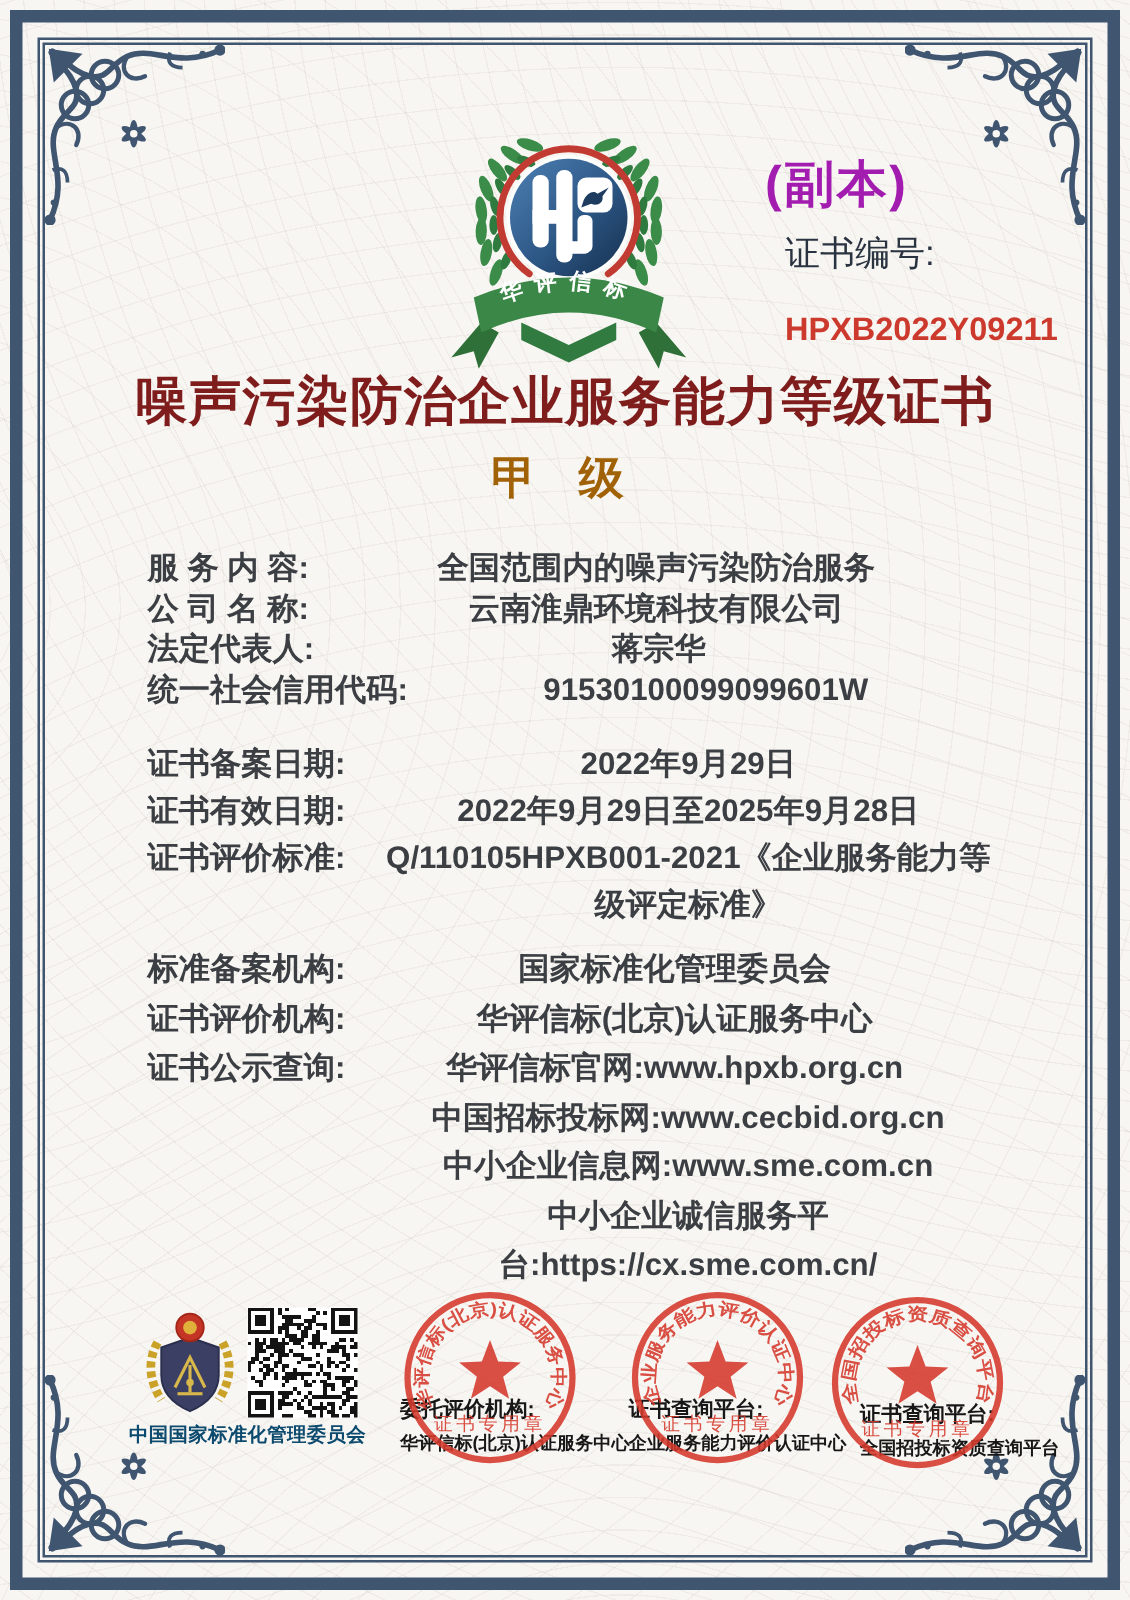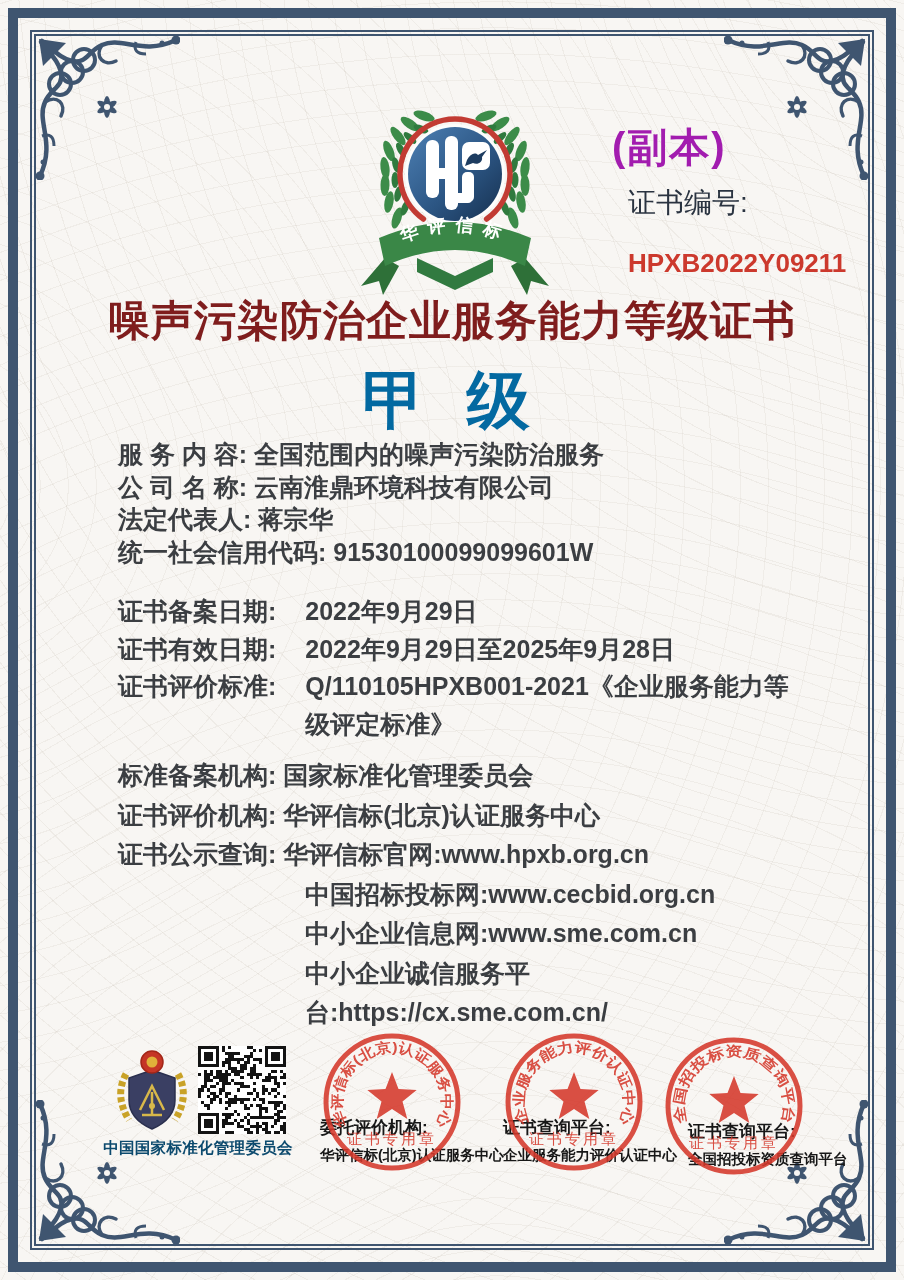--- a/index.html
+++ b/index.html
@@ -24,24 +24,24 @@
 
   .logo{position:absolute;left:347px;top:88px;width:216px;height:208px;}
   .copy-label{position:absolute;left:612px;top:120px;font-size:40px;font-weight:bold;
               color:#a21caf;letter-spacing:2px;}
   .certno-label{position:absolute;left:628px;top:184px;font-size:28px;font-weight:normal;color:#2a3340;}
   .certno{position:absolute;left:628px;top:213px;font-size:26px;font-weight:bold;color:#cc392d;margin-top:35px;}
 
   .title{position:absolute;left:0;top:293px;width:904px;text-align:center;
          font-size:42px;font-weight:900;color:#7f1d1d;letter-spacing:1px;}
   .grade{position:absolute;left:0;top:358px;width:904px;text-align:center;
-         font-size:63px;font-weight:900;color:#0369a1;letter-spacing:12px;}
+         font-size:36px;font-weight:900;color:#a16207;letter-spacing:12px;}
 
   .info{position:absolute;left:118px;top:438px;width:678px;color:#3b3e42;
-        font-size:25px;font-weight:600;}
+        font-size:25px;font-weight:600;text-align:center;}
   .info .row{display:flex;align-items:flex-start;}
   .info .lbl{white-space:pre;flex:0 0 auto;}
   .info .val{flex:1 1 auto;}
   .b1 .row{line-height:32.5px;}
   .b2{margin-top:25px;} .b2 .row{line-height:37.5px;gap:22px;}
   .b3{margin-top:13px;} .b3 .row{line-height:39.5px;}
   .row.cont .val{margin-left:187px;}
 
   .footer-caption{position:absolute;left:96px;top:1138px;width:204px;text-align:center;
                   font-size:15.5px;font-weight:600;color:#0c4a6e;letter-spacing:.3px;}

